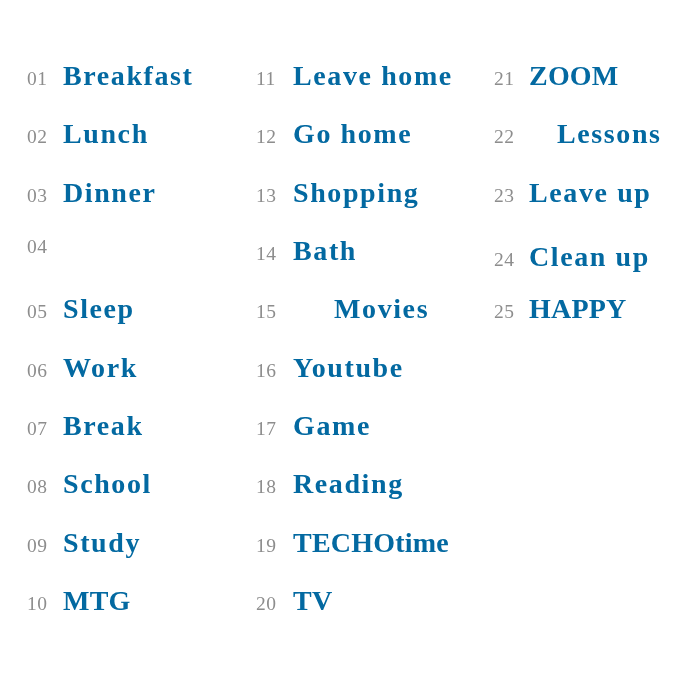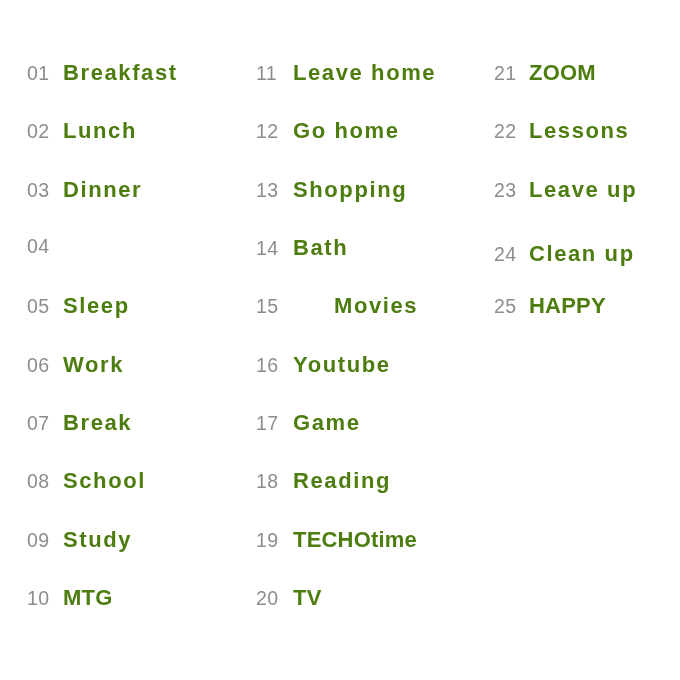--- a/index.html
+++ b/index.html
@@ -14,20 +14,21 @@
     overflow: hidden;
     font-family: "Liberation Sans", "DejaVu Sans", sans-serif;
     -webkit-font-smoothing: antialiased;
   }
 
   #sheet {
     position: relative;
     width: 680px;
     height: 680px;
     background: #ffffff;
+    font-family: Liberation Serif, serif;
   }
 
   .column {
     position: absolute;
     top: 0;
     height: 680px;
   }
 
   #column-1 { left: 27px;  width: 210px; }
   #column-2 { left: 256px; width: 225px; }
@@ -51,23 +52,23 @@
     line-height: 1;
     width: 27px;
     flex: 0 0 27px;
   }
 
   #column-2 .entry-number { width: 28px; flex: 0 0 28px; }
   #column-3 .entry-number { width: 26px; flex: 0 0 26px; }
 
   .entry-label {
     display: inline-block;
-    font-size: 22px;
+    font-size: 28px;
     font-weight: 700;
-    color: #4d7c0f;
+    color: #0369a1;
     line-height: 1;
     letter-spacing: 1.6px;
     margin-left: 9px;
   }
 
   
   .entry-label.tight {
     letter-spacing: 0.2px;
   }
 </style>
@@ -156,21 +157,21 @@
       <div class="entry" style="top: 587.15px;">
         <span class="entry-number">20</span>
         <span class="entry-label tight">TV</span>
       </div>
     </div>
   <div class="column" id="column-3">
       <div class="entry" style="top: 62px;">
         <span class="entry-number">21</span>
         <span class="entry-label tight">ZOOM</span>
       </div>
-      <div class="entry" style="top: 120.35px;">
+      <div class="entry" style="top: 120.35px; gap: 28px;">
         <span class="entry-number">22</span>
         <span class="entry-label">Lessons</span>
       </div>
       <div class="entry" style="top: 178.7px;">
         <span class="entry-number">23</span>
         <span class="entry-label">Leave up</span>
       </div>
       <div class="entry" style="top: 243px;">
         <span class="entry-number">24</span>
         <span class="entry-label">Clean up</span>

